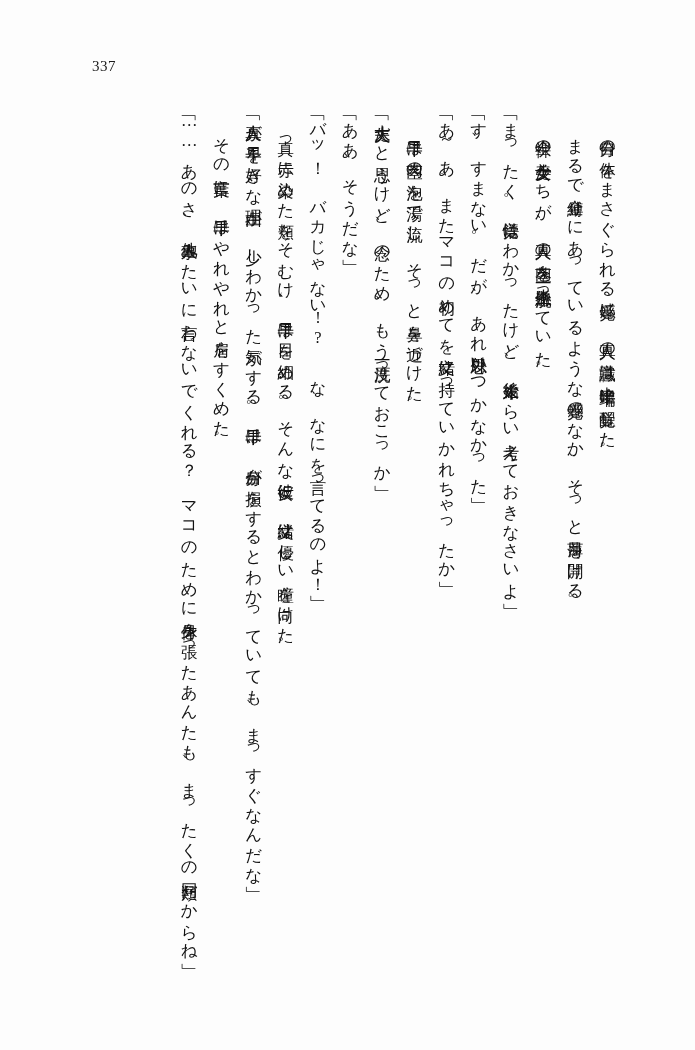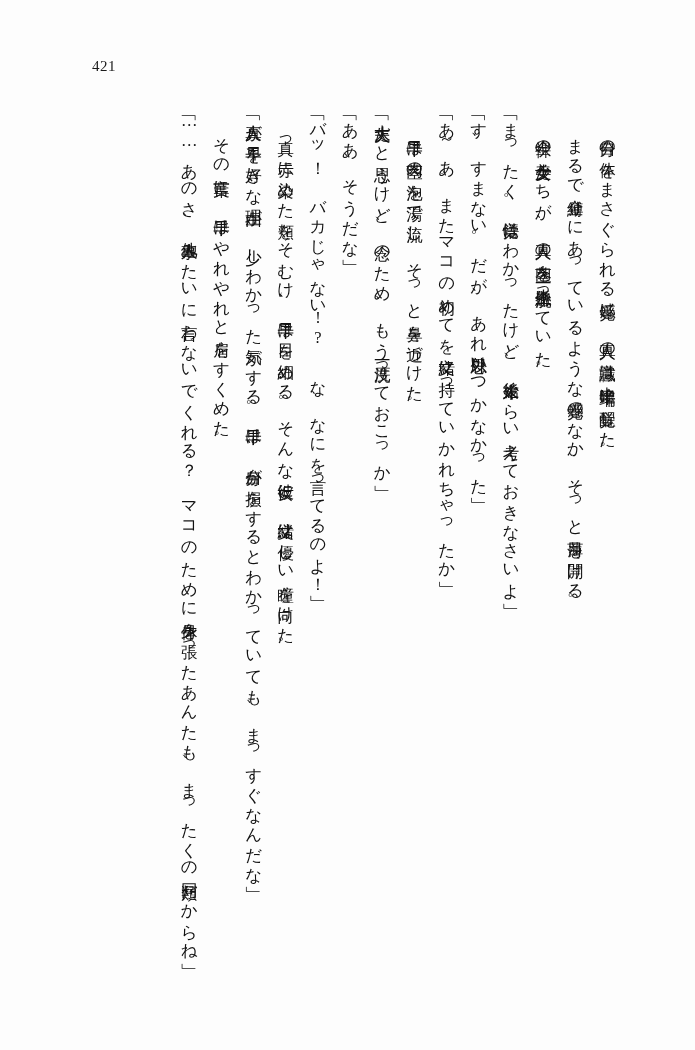--- a/index.html
+++ b/index.html
@@ -63,21 +63,21 @@
   }
   .indent {
     text-indent: 1em;
   }
 </style>
 </head>
 <body>
 
 <div id="page">
 
-  <div class="page-number">421</div>
+  <div class="page-number">337</div>
 
   <div class="body-text" id="body-text">
       <p class="para indent">自分の体をまさぐられる感覚に、真人の意識は中途半端に覚醒した。</p>
       <p class="para indent">まるで金縛りにあっているような感覚のなか、そっと薄目を開ける。</p>
       <p class="para indent">全裸の美少女たちが、真人の肉茎を一生懸命洗っていた。</p>
       <p class="para">「まったく。覚悟はわかったけど、後始末ぐらい考えておきなさいよ」</p>
       <p class="para">「す、すまない。だが、あれ以外思いつかなかった」</p>
       <p class="para">「あ～あ。またマコの初めてを文緒に持っていかれちゃったか」</p>
       <p class="para indent">千早は肉茎の泡を湯で流し、そっと鼻を近づけた。</p>
       <p class="para">「大丈夫だと思うけど、念のため、もう一度洗っておこっか」</p>

